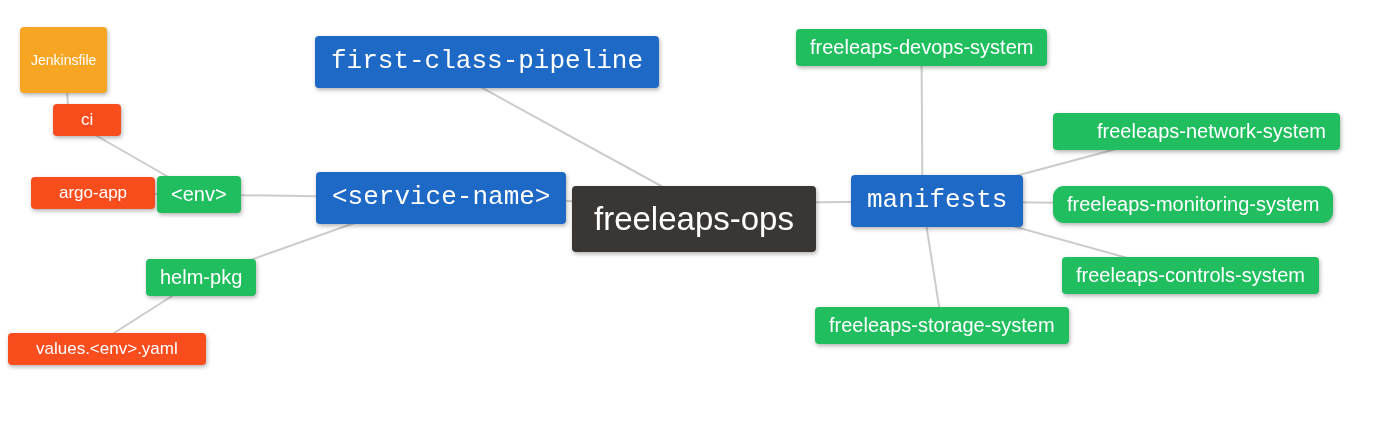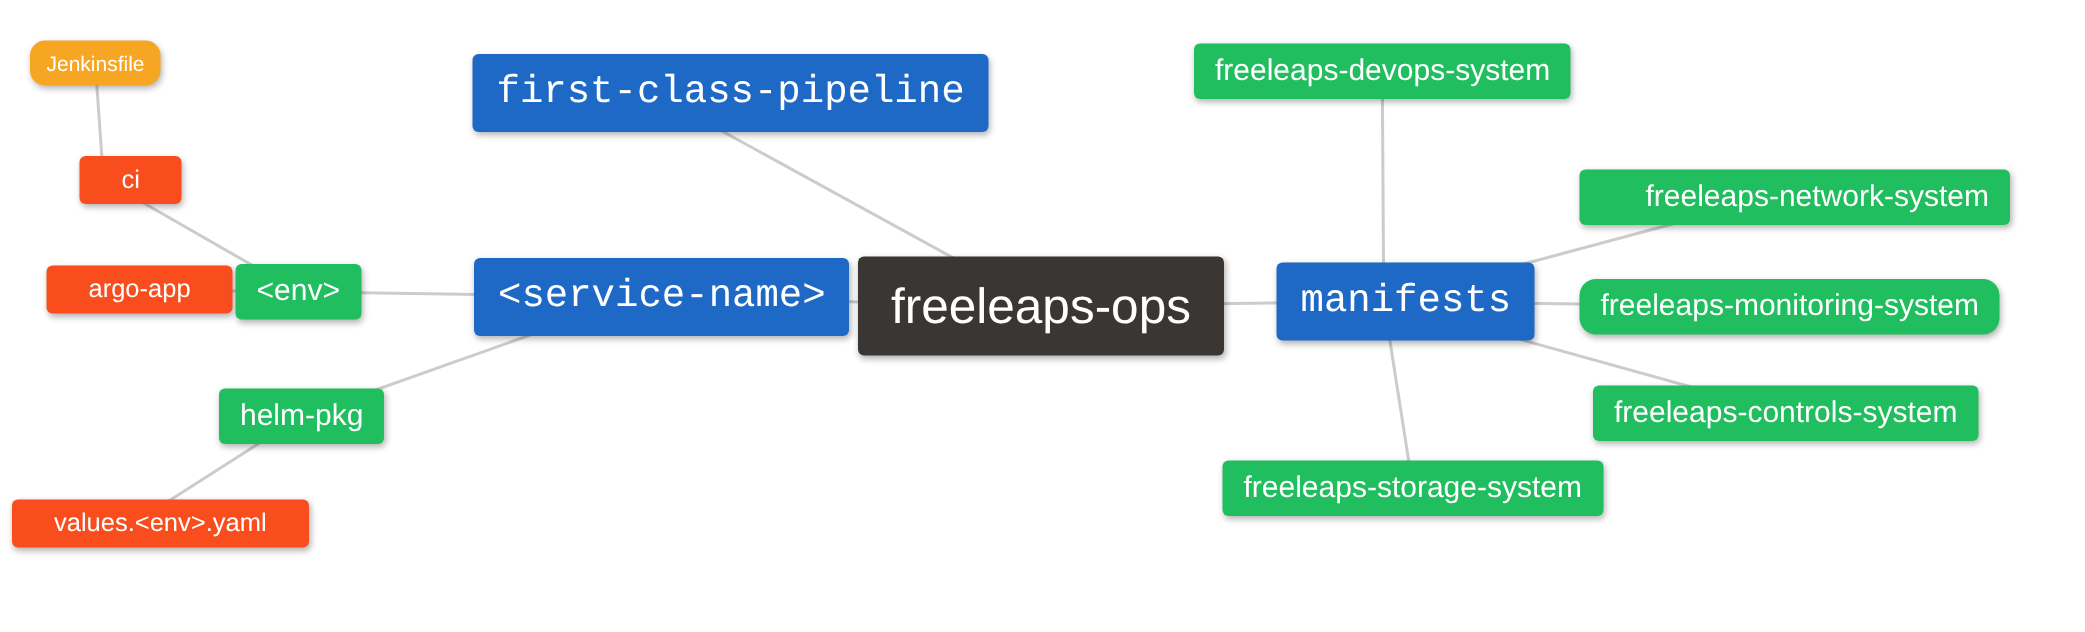--- a/index.html
+++ b/index.html
@@ -31,21 +31,21 @@
     cursor: pointer;
     user-select: none;
   }
   
   .c-orange { background: var(--node-orange, #f6a623); }
   .c-red    { background: var(--node-red,    #fa4d1e); }
   .c-green  { background: var(--node-green,  #21be5f); }
   .c-blue   { background: var(--node-blue,   #1e69c5); font-family: Liberation Mono, monospace; }
   .c-dark   { background: var(--node-dark,   #3a3633); }
   
-  .size-s  { font-size: 14px; padding: 7px 11px; border-radius: 10px; }
+  .size-s  { font-size: 14px; padding: 25px 11px; }
   .size-m  { font-size: 17px; padding: 6px 28px; }
   .size-ml { font-size: 20px; padding: 7px 14px; }
   .size-l  { font-size: 26px; padding: 11px 16px; }
   .size-xl { font-size: 33px; padding: 14px 22px; }
 </style>
 </head>
 <body>
 
 <div class="canvas">
 
@@ -75,21 +75,21 @@
   <div class="node c-green size-ml" style="left:157px; top:176px;text-align:right;">&lt;env&gt;</div>
 
   <div class="node c-green size-ml" style="left:146px; top:259px;">helm-pkg</div>
 
   <div class="node c-red size-m" style="left:8px;   top:333px;">values.&lt;env&gt;.yaml</div>
 
   <div class="node c-blue size-l" style="left:315px; top:36px;">first-class-pipeline</div>
 
   <div class="node c-blue size-l" style="left:316px; top:172px;">&lt;service-name&gt;</div>
 
-  <div class="node c-dark size-xl" style="left:572px; top:171px;">freeleaps-ops</div>
+  <div class="node c-dark size-xl" style="left:572px; top:186px;">freeleaps-ops</div>
 
   <div class="node c-blue size-l" style="left:851px; top:175px;">manifests</div>
 
   <div class="node c-green size-ml" style="left:796px; top:29px;">freeleaps-devops-system</div>
 
   <div class="node c-green size-ml" style="left:1053px; top:113px;padding-left:44px;">freeleaps-network-system</div>
 
   <div class="node c-green size-ml" style="left:1053px; top:186px;border-radius:11px;">freeleaps-monitoring-system</div>
 
   <div class="node c-green size-ml" style="left:1062px; top:257px;">freeleaps-controls-system</div>

